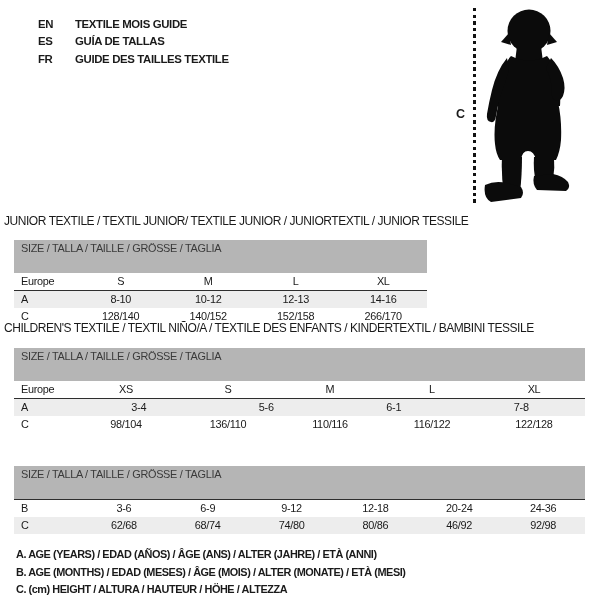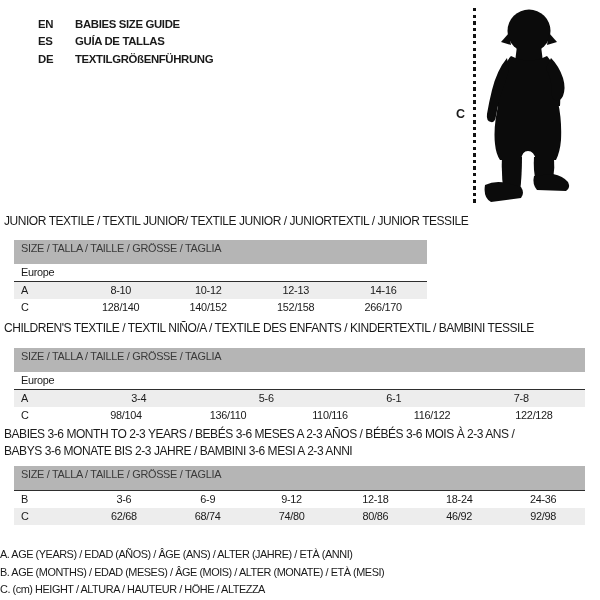--- a/index.html
+++ b/index.html
@@ -13,53 +13,53 @@
   .lang-code{width:37px;flex:none;}
   
   .measure-line{position:absolute;left:473px;top:8px;width:2.5px;height:198px;
     background:repeating-linear-gradient(to bottom,#121212 0 3.4px,transparent 3.4px 6.6px);}
   .measure-c{position:absolute;left:456px;top:107px;font-weight:bold;font-size:12.5px;}
   .baby-svg{position:absolute;left:481px;top:8px;}
   
   .sec-title{position:absolute;left:4px;font-weight:normal;font-size:12px;letter-spacing:-0.45px;line-height:16.5px;white-space:nowrap;}
   
   .size-table{position:absolute;left:14px;font-size:10.9px;letter-spacing:-0.3px;}
-  .thead{background:#b5b5b5;color:#3a3a3a;height:24px;line-height:17px;padding-left:7px;}
+  .thead{background:#b5b5b5;color:#3a3a3a;height:33px;line-height:17px;padding-left:7px;}
   .trow{display:flex;height:17px;line-height:17px;}
-  .trow.head{border-bottom:1.8px solid #2e2e2e;flex-direction:column;}
+  .trow.head{border-bottom:1.8px solid #2e2e2e;}
   .trow.shaded{background:#ededed;}
   .cell{flex:1;text-align:center;overflow:hidden;}
   .cell-label{flex:none;text-align:left;padding-left:7px;}
   .t1{top:240px;width:413px;}
   .t2{top:348px;width:571px;}
   .t3{top:466px;width:571px;}
   .t1 .cell-label{width:56px;}
   .t2 .cell-label{width:54px;}
   .t3 .cell-label{width:61px;}
   .t3 .thead{border-bottom:1.8px solid #2e2e2e;}
   
-  .legend{position:absolute;left:0;top:546px;font-weight:normal;font-size:10.9px;letter-spacing:-0.45px;line-height:17.6px;}
+  .legend{position:absolute;left:16px;top:546px;font-weight:bold;font-size:10.9px;letter-spacing:-0.45px;line-height:17.6px;}
 </style>
 </head>
 <body>
 
 <div class="canvas">
 
   <div class="lang-list">
     <div class="lang-row">
       <span class="lang-code">EN</span>
-      <span>BABIES SIZE GUIDE</span>
+      <span>TEXTILE MOIS GUIDE</span>
     </div>
     <div class="lang-row">
       <span class="lang-code">ES</span>
       <span>GUÍA DE TALLAS</span>
     </div>
     <div class="lang-row">
-      <span class="lang-code">DE</span>
-      <span>TEXTILGRÖßENFÜHRUNG</span>
+      <span class="lang-code">FR</span>
+      <span>GUIDE DES TAILLES TEXTILE</span>
     </div>
   </div>
 
   <div class="measure-line"></div>
   <div class="measure-c">C</div>
   <svg class="baby-svg" width="92" height="198" viewBox="0 0 92 198" xmlns="http://www.w3.org/2000/svg">
     <g fill="#0b0b0b">
       <ellipse cx="48" cy="23" rx="21.5" ry="21.5"></ellipse>
       <path d="M28 25 L20 34 L30 37 Z"></path>
       <path d="M68 25 L76 34 L66 37 Z"></path>
@@ -122,33 +122,29 @@
       <div class="trow plain">
         <div class="cell cell-label">C</div>
         <div class="cell">98/104</div>
         <div class="cell">136/110</div>
         <div class="cell">110/116</div>
         <div class="cell">116/122</div>
         <div class="cell">122/128</div>
       </div>
     </div>
 
-  <div class="sec-title" style="top:426px">
-    <div>BABIES 3-6 MONTH TO 2-3 YEARS / BEBÉS 3-6 MESES A 2-3 AÑOS / BÉBÉS 3-6 MOIS À 2-3 ANS /</div>
-    <div>BABYS 3-6 MONATE BIS 2-3 JAHRE / BAMBINI 3-6 MESI A 2-3 ANNI</div>
-  </div>
   <div class="size-table t3">
     <div class="thead">SIZE / TALLA / TAILLE / GRÖSSE / TAGLIA</div>
   <div class="trow plain">
         <div class="cell cell-label">B</div>
         <div class="cell">3-6</div>
         <div class="cell">6-9</div>
         <div class="cell">9-12</div>
         <div class="cell">12-18</div>
-        <div class="cell">18-24</div>
+        <div class="cell">20-24</div>
         <div class="cell">24-36</div>
       </div>
       <div class="trow shaded">
         <div class="cell cell-label">C</div>
         <div class="cell">62/68</div>
         <div class="cell">68/74</div>
         <div class="cell">74/80</div>
         <div class="cell">80/86</div>
         <div class="cell">46/92</div>
         <div class="cell">92/98</div>

